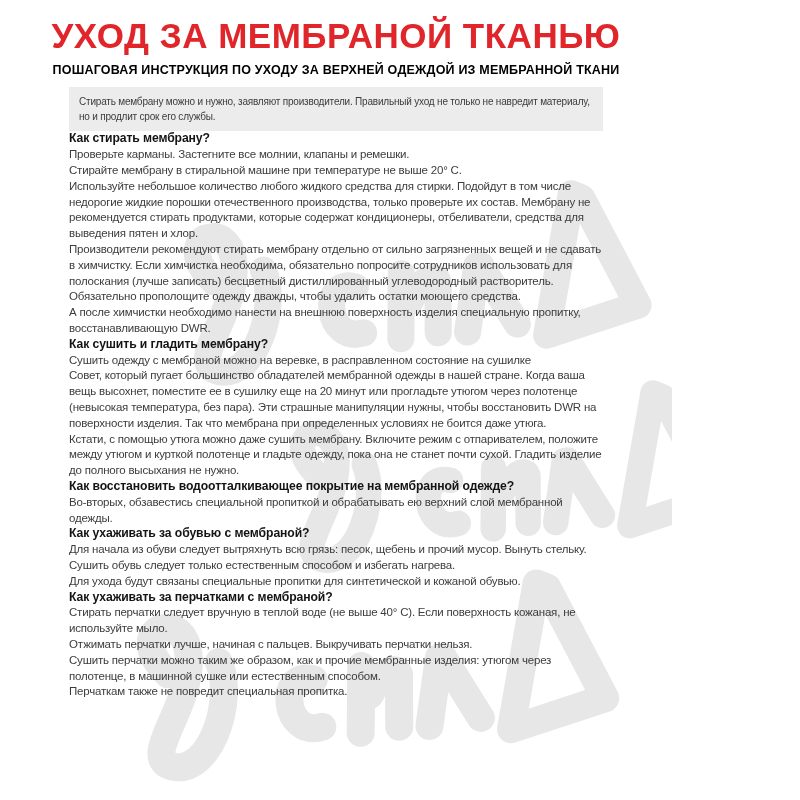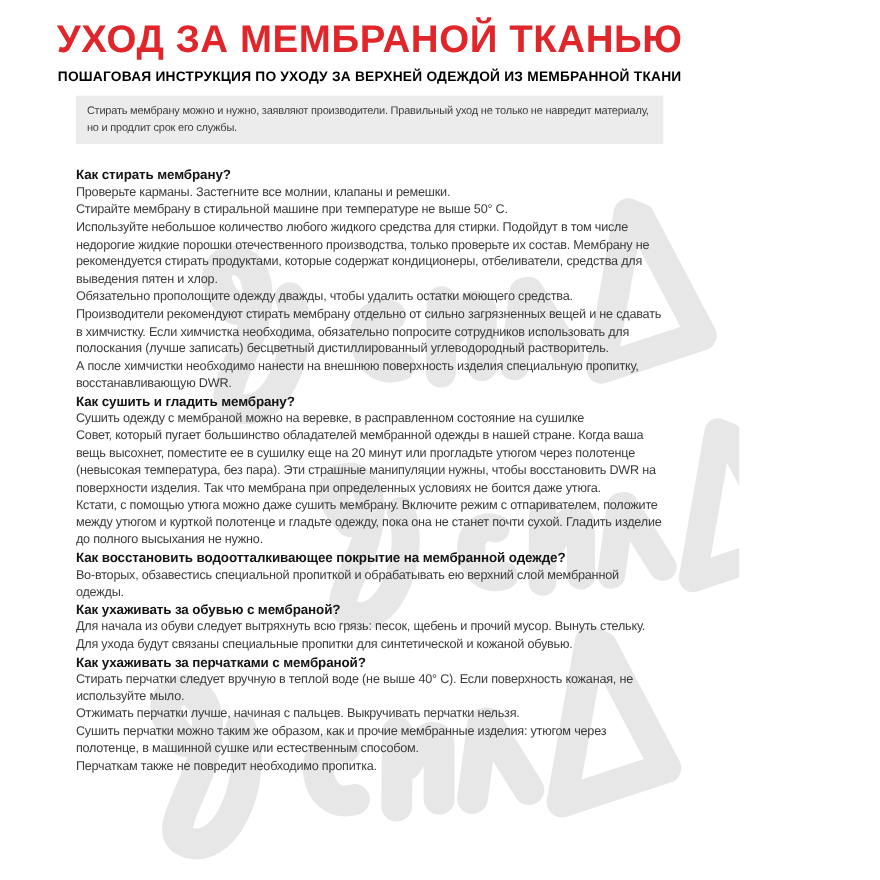--- a/index.html
+++ b/index.html
@@ -27,21 +27,21 @@
     margin:7px 0 0;text-align:center;
     font-size:12.5px;font-weight:bold;letter-spacing:0.2px;color:#000000;
   }
   .intro{
     margin:10px auto 0;width:514px;padding:7px 10px;
     background:var(--introBg,#ececec);
     font-size:10px;line-height:15.2px;letter-spacing:-0.2px;color:#3c3c3c;
   }
   .intro p{margin:0;}
   .content{
-    margin:21px auto 0;width:534px;
+    margin:0 auto 0;width:534px;
     font-size:11.5px;line-height:15.8px;letter-spacing:-0.2px;color:#3c3c3c;
   }
   .section-heading{
     font-weight:bold;font-size:12.2px;letter-spacing:-0.1px;color:#141414;
   }
   .para{margin:0;}
 </style>
 </head>
 <body>
 
@@ -74,34 +74,35 @@
     <h1 class="title">УХОД ЗА МЕМБРАНОЙ ТКАНЬЮ</h1>
     <h2 class="subtitle">ПОШАГОВАЯ ИНСТРУКЦИЯ ПО УХОДУ ЗА ВЕРХНЕЙ ОДЕЖДОЙ ИЗ МЕМБРАННОЙ ТКАНИ</h2>
 
     <div class="intro" id="intro">
         <p class="para">Стирать мембрану можно и нужно, заявляют производители. Правильный уход не только не навредит материалу, но и продлит срок его службы.</p>
       </div>
 
     <div class="content" id="content">
         <div class="section-heading">Как стирать мембрану?</div>
         <p class="para">Проверьте карманы. Застегните все молнии, клапаны и ремешки.</p>
-        <p class="para">Стирайте мембрану в стиральной машине при температуре не выше 50° С.</p>
+        <p class="para">Стирайте мембрану в стиральной машине при температуре не выше 20° С.</p>
         <p class="para">Используйте небольшое количество любого жидкого средства для стирки. Подойдут в том числе недорогие жидкие порошки отечественного производства, только проверьте их состав. Мембрану не рекомендуется стирать продуктами, которые содержат кондиционеры, отбеливатели, средства для выведения пятен и хлор.</p>
+        <p class="para">Производители рекомендуют стирать мембрану отдельно от сильно загрязненных вещей и не сдавать в химчистку. Если химчистка необходима, обязательно попросите сотрудников использовать для полоскания (лучше записать) бесцветный дистиллированный углеводородный растворитель.</p>
         <p class="para">Обязательно прополощите одежду дважды, чтобы удалить остатки моющего средства.</p>
-        <p class="para">Производители рекомендуют стирать мембрану отдельно от сильно загрязненных вещей и не сдавать в химчистку. Если химчистка необходима, обязательно попросите сотрудников использовать для полоскания (лучше записать) бесцветный дистиллированный углеводородный растворитель.</p>
         <p class="para">А после химчистки необходимо нанести на внешнюю поверхность изделия специальную пропитку, восстанавливающую DWR.</p>
         <div class="section-heading">Как сушить и гладить мембрану?</div>
         <p class="para">Сушить одежду с мембраной можно на веревке, в расправленном состояние на сушилке</p>
         <p class="para">Совет, который пугает большинство обладателей мембранной одежды в нашей стране. Когда ваша вещь высохнет, поместите ее в сушилку еще на 20 минут или прогладьте утюгом через полотенце (невысокая температура, без пара). Эти страшные манипуляции нужны, чтобы восстановить DWR на поверхности изделия. Так что мембрана при определенных условиях не боится даже утюга.</p>
         <p class="para">Кстати, с помощью утюга можно даже сушить мембрану. Включите режим с отпаривателем, положите между утюгом и курткой полотенце и гладьте одежду, пока она не станет почти сухой. Гладить изделие до полного высыхания не нужно.</p>
         <div class="section-heading">Как восстановить водоотталкивающее покрытие на мембранной одежде?</div>
         <p class="para">Во-вторых, обзавестись специальной пропиткой и обрабатывать ею верхний слой мембранной одежды.</p>
         <div class="section-heading">Как ухаживать за обувью с мембраной?</div>
         <p class="para">Для начала из обуви следует вытряхнуть всю грязь: песок, щебень и прочий мусор. Вынуть стельку.</p>
+        <p class="para">Сушить обувь следует только естественным способом и избегать нагрева.</p>
         <p class="para">Для ухода будут связаны специальные пропитки для синтетической и кожаной обувью.</p>
         <div class="section-heading">Как ухаживать за перчатками с мембраной?</div>
         <p class="para">Стирать перчатки следует вручную в теплой воде (не выше 40° С). Если поверхность кожаная, не используйте мыло.</p>
         <p class="para">Отжимать перчатки лучше, начиная с пальцев. Выкручивать перчатки нельзя.</p>
         <p class="para">Сушить перчатки можно таким же образом, как и прочие мембранные изделия: утюгом через полотенце, в машинной сушке или естественным способом.</p>
-        <p class="para">Перчаткам также не повредит необходимо пропитка.</p>
+        <p class="para">Перчаткам также не повредит специальная пропитка.</p>
       </div>
   </div>
 </div>
 
 </body></html>

